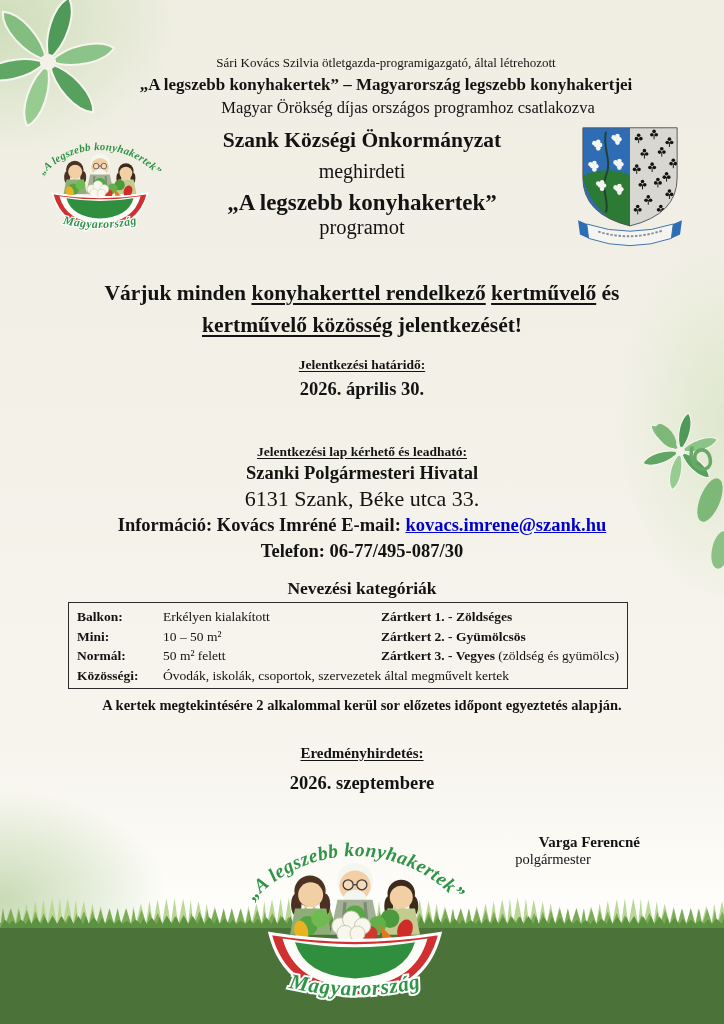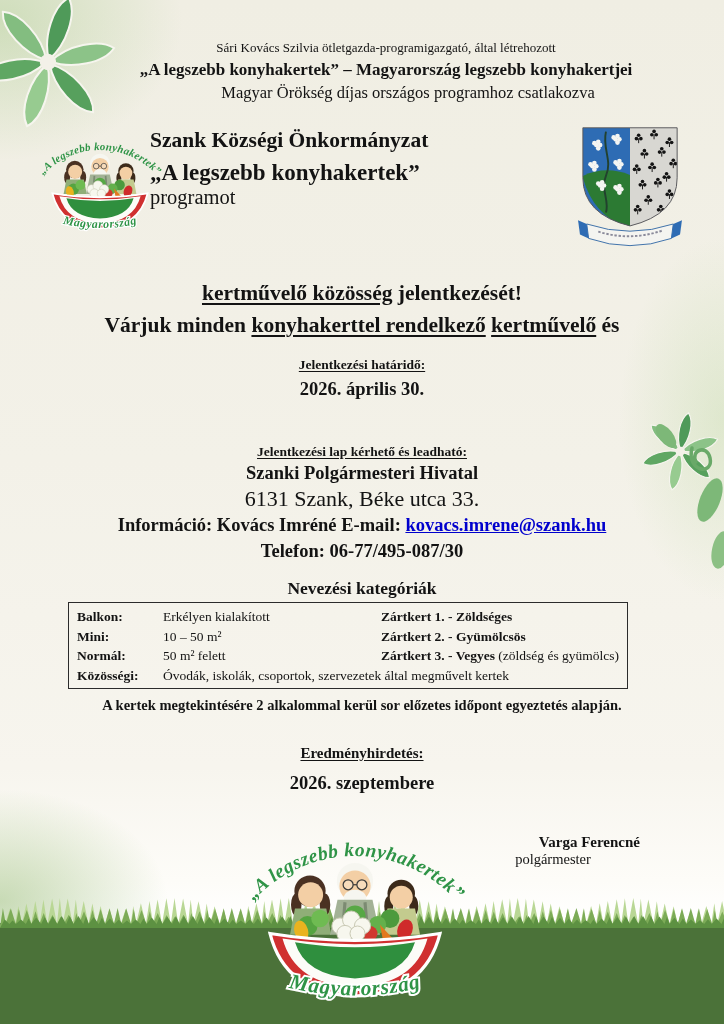--- a/index.html
+++ b/index.html
@@ -7,26 +7,26 @@
     position:relative; width:724px; height:1024px; overflow:hidden;
     font-family:"Liberation Serif", serif; color:#131313;
     background:
       radial-gradient(ellipse 260px 200px at 0% 2%,  rgba(160,198,130,.42), rgba(160,198,130,0) 70%),
       radial-gradient(ellipse 150px 260px at 100% 41%, rgba(175,210,145,.30), rgba(175,210,145,0) 70%),
       radial-gradient(ellipse 240px 160px at 0% 88%, rgba(146,184,112,.50), rgba(146,184,112,0) 70%),
       linear-gradient(180deg,#f0eee3 0%, #f3f1e8 45%, #f7f5ee 75%, #fdfcf8 86%, #ffffff 90%);
   }
   .center{position:absolute; left:0; right:0; text-align:center;}
   
-  .top-header{top:40px;padding-left:48px;}
+  .top-header{top:55px;padding-left:48px;}
   .hl1{font-size:13px;}
   .hl2{font-size:17px; font-weight:bold; margin-top:4px;}
   .hl3{font-size:16.5px; margin-top:3px;margin-left:44px;}
   
-  .hero{top:128px; left:150px; right:150px; text-align:left; position:absolute;}
+  .hero{top:128px; left:150px; right:150px; text-align:center; position:absolute;}
   .hero-org{font-size:21.5px; font-weight:bold;}
   .hero-verb{font-size:20px; margin-top:7px;}
   .hero-prog{font-size:23px; font-weight:bold; margin-top:7px;}
   .hero-prog2{font-size:20.5px; margin-top:0;}
   
   .invite{top:277px; font-size:21.5px; font-weight:bold; line-height:32px;}
   .u{text-decoration:underline; text-underline-offset:3px; text-decoration-thickness:1.5px;}
   
   .small-label{font-size:13.5px; font-weight:bold; text-decoration:underline; text-underline-offset:2px;}
   .deadline{top:355px;}
@@ -241,27 +241,28 @@
         <use href="#trefoil" x="96" y="74"></use>
       <use href="#trefoil" x="74" y="80"></use>
         <use href="#trefoil" x="87" y="90"></use>
         <use href="#trefoil" x="63" y="90"></use>
     </g>
     <path d="M6,6 H104 V58 Q104,96 55,108 Q6,96 6,58 Z" fill="none" stroke="#55555a" stroke-width="1"></path>
   </svg>
 
   <section class="hero">
     <div class="hero-org">Szank Községi Önkormányzat</div>
+    <div class="hero-verb">meghirdeti</div>
     <div class="hero-prog">„A legszebb konyhakertek”</div>
     <div class="hero-prog2">programot</div>
   </section>
 
   <section class="center invite">
+    <div><span>Várjuk minden </span><span class="u">konyhakerttel rendelkező</span><span> </span><span class="u">kertművelő</span><span> és</span></div>
     <div><span class="u">kertművelő közösség</span><span> jelentkezését!</span></div>
-    <div><span>Várjuk minden </span><span class="u">konyhakerttel rendelkező</span><span> </span><span class="u">kertművelő</span><span> és</span></div>
   </section>
 
   <div class="center deadline">
     <span class="small-label">Jelentkezési határidő:</span>
     <div class="deadline-value">2026. április 30.</div>
   </div>
 
   <div class="center apply">
     <span class="small-label">Jelentkezési lap kérhető és leadható:</span>
     <div class="apply-office">Szanki Polgármesteri Hivatal</div>

